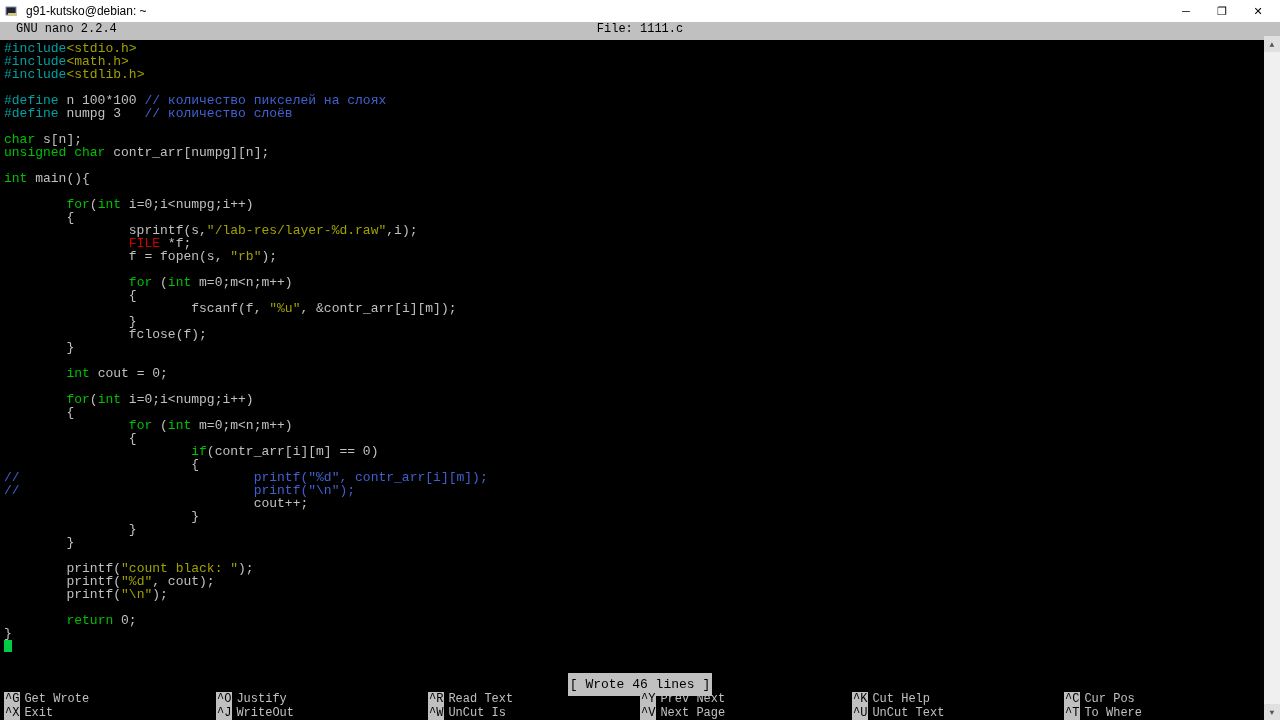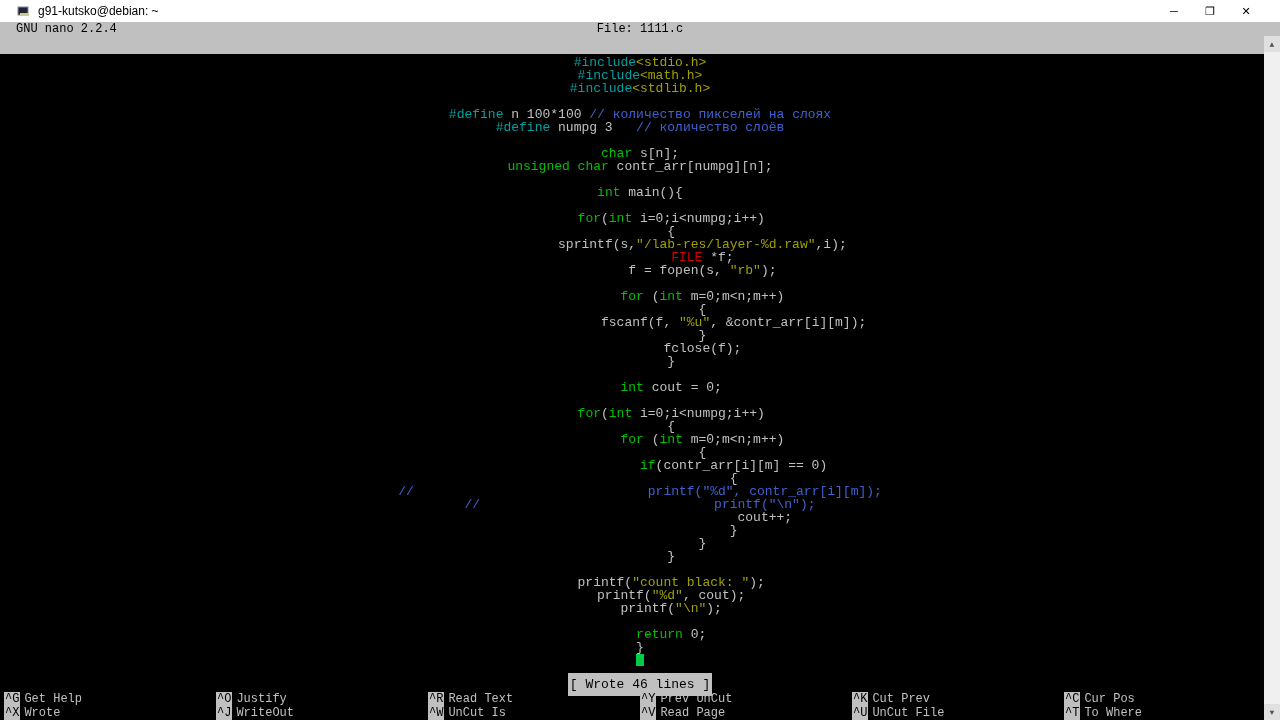--- a/index.html
+++ b/index.html
@@ -12,21 +12,21 @@
   height: 720px;
   overflow: hidden;
   position: relative;
 }
 .titlebar {
   background: #fff;
   color: #000;
   height: 22px;
   display: flex;
   align-items: center;
-  padding: 0 16px;
+  padding: 0 4px;
   font-family: "Segoe UI", sans-serif;
   font-size: 12px;
 }
 .titlebar .icon {
   width: 16px;
   height: 16px;
   margin-right: 6px;
   display: inline-flex;
   align-items: center;
   justify-content: center;
@@ -38,35 +38,35 @@
   height: 22px;
   display: flex;
   align-items: center;
   justify-content: center;
   font-size: 11px;
   color: #000;
 }
 .infobar {
   background: #c0c0c0;
   color: #000;
-  height: 32px;
+  height: 18px;
   line-height: 14px;
   font-size: 12px;
   position: relative;
 }
 .infobar .app { position: absolute; left: 16px; }
 .infobar .file { position: absolute; left: 50%; transform: translateX(-50%); }
 .editor {
   background: #000;
   padding: 2px 4px;
   line-height: 13px;
   height: 640px;
   position: relative;
 }
-.editor pre { font-family: inherit; white-space: pre; text-align: center; }
+.editor pre { font-family: inherit; white-space: pre; }
 .cursor {
   display: inline-block;
   width: 8px;
   height: 12px;
   background: #0c4;
 }
 .statusline {
   position: absolute;
   bottom: 28px;
   left: 0;
@@ -197,61 +197,61 @@
 <span class="cursor"></span></pre>
 </div>
 
 <div class="statusline">
   <span>[ Wrote 46 lines ]</span>
 </div>
 
 <div class="shortcuts">
   <div class="shortcut">
       <span class="key">^G</span>
-      <span>Get Help</span>
+      <span>Get Wrote</span>
     </div>
   <div class="shortcut">
       <span class="key">^O</span>
       <span>Justify</span>
     </div>
   <div class="shortcut">
       <span class="key">^R</span>
       <span>Read Text</span>
     </div>
   <div class="shortcut">
       <span class="key">^Y</span>
-      <span>Prev UnCut</span>
+      <span>Prev Next</span>
     </div>
   <div class="shortcut">
       <span class="key">^K</span>
-      <span>Cut Prev</span>
+      <span>Cut Help</span>
     </div>
   <div class="shortcut">
       <span class="key">^C</span>
       <span>Cur Pos</span>
     </div>
   <div class="shortcut">
       <span class="key">^X</span>
-      <span>Wrote</span>
+      <span>Exit</span>
     </div>
   <div class="shortcut">
       <span class="key">^J</span>
       <span>WriteOut</span>
     </div>
   <div class="shortcut">
       <span class="key">^W</span>
       <span>UnCut Is</span>
     </div>
   <div class="shortcut">
       <span class="key">^V</span>
-      <span>Read Page</span>
+      <span>Next Page</span>
     </div>
   <div class="shortcut">
       <span class="key">^U</span>
-      <span>UnCut File</span>
+      <span>UnCut Text</span>
     </div>
   <div class="shortcut">
       <span class="key">^T</span>
       <span>To Where</span>
     </div>
 </div>
 
 <div class="scrollbar">
   <div class="arrow">▲</div>
   <div class="arrow down">▼</div>

